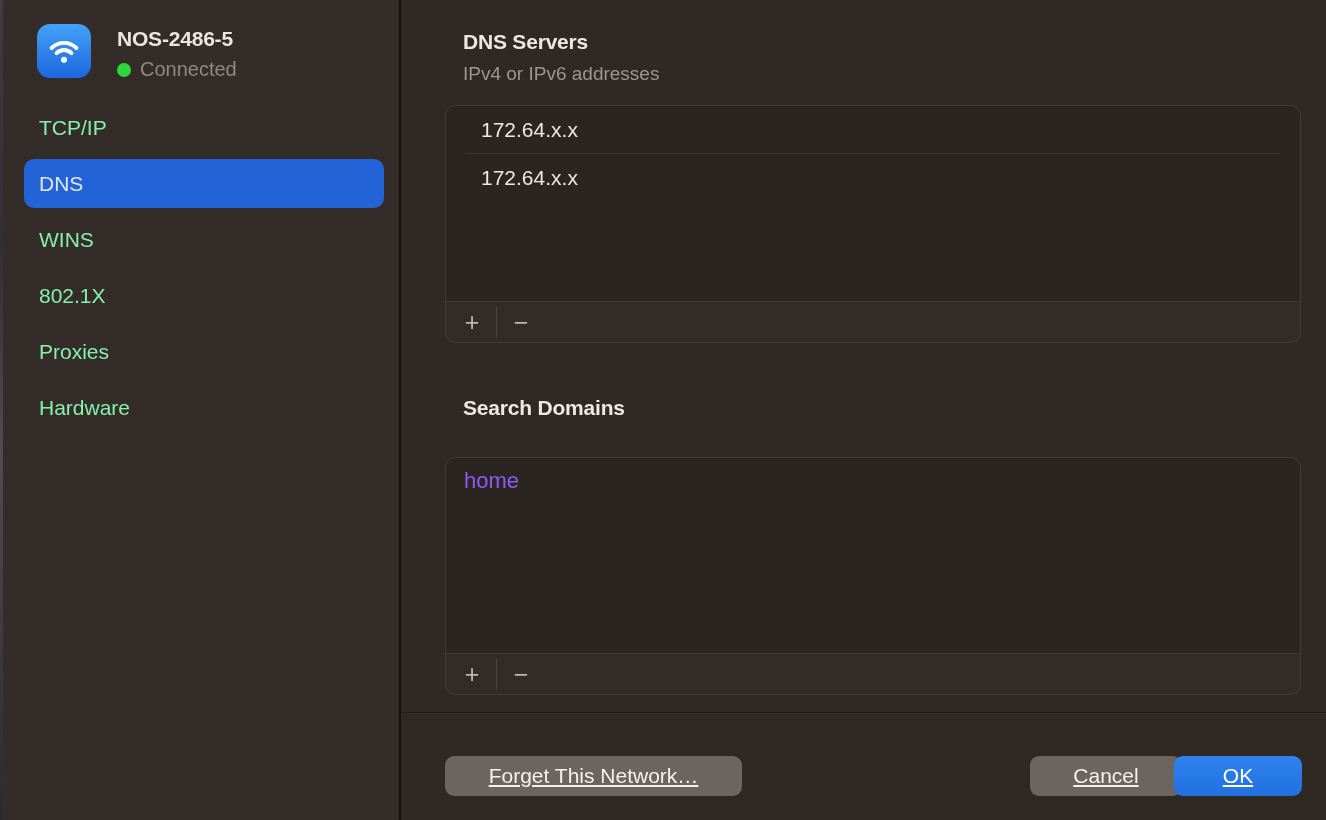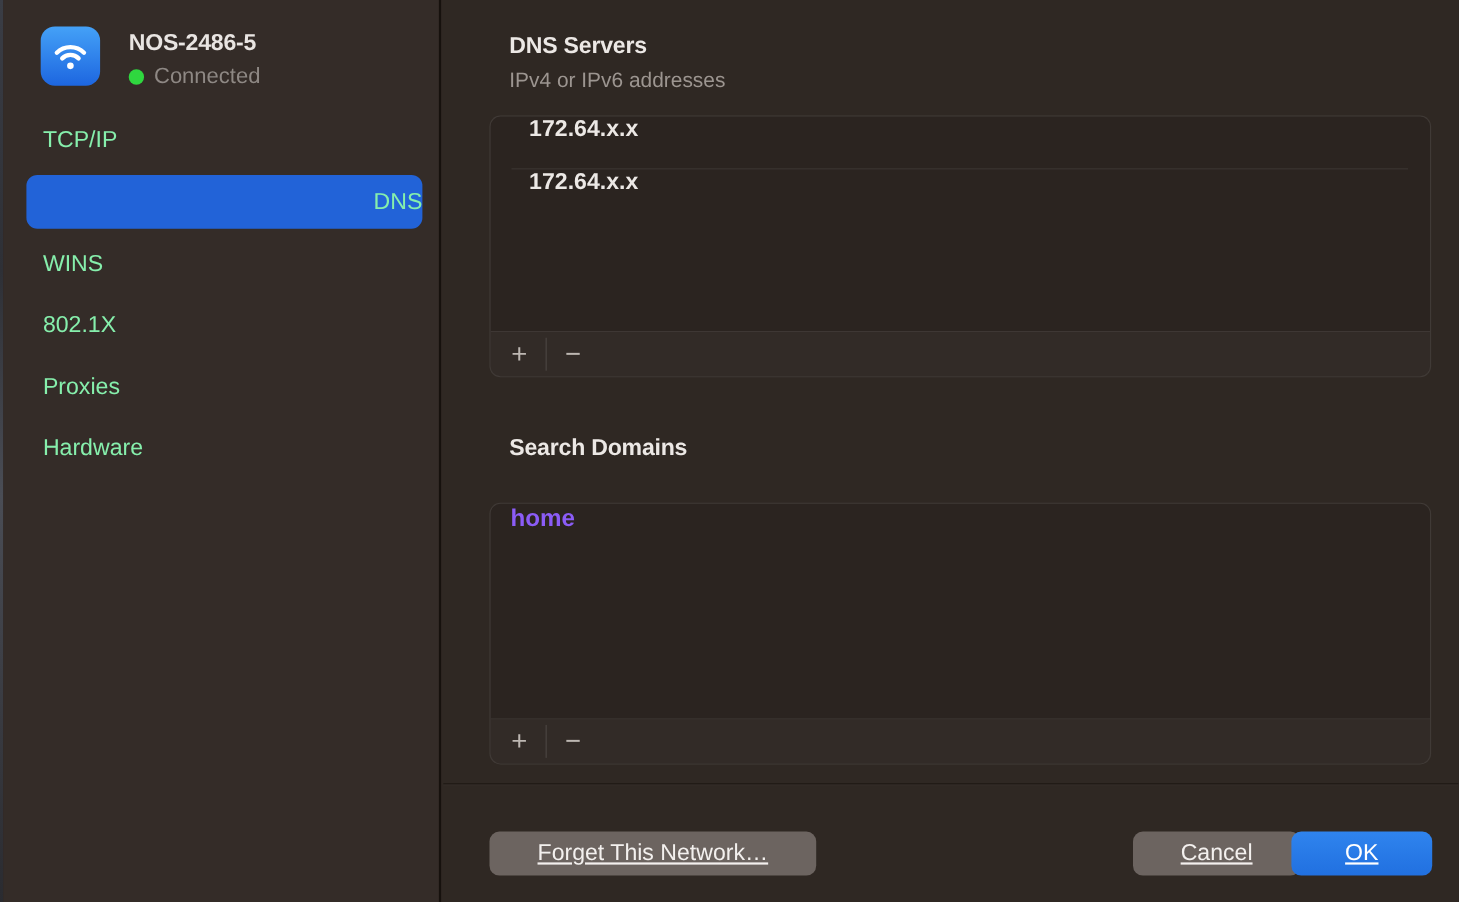--- a/index.html
+++ b/index.html
@@ -35,37 +35,37 @@
   .network-status { display:flex; align-items:center; gap:9px; margin-top:7px; }
   .status-dot { width:14px; height:14px; border-radius:50%; background:#2fd73f; }
   .status-text { font-size:20px; color:#8e8884; }
 
   .nav { position:absolute; left:21px; top:103px; width:360px; }
   .nav-item {
     height:49px; margin-bottom:7px; border-radius:10px;
     display:flex; align-items:center; padding-left:15px;
     font-size:21px; color:#86efac; cursor:default;
   }
-  .nav-item.selected { background:#2263d8; color:#86efac;justify-content:flex-end; }
+  .nav-item.selected { background:#2263d8; color:#e5e5e5; }
 
   
   .main { position:absolute; left:403px; top:0; width:923px; height:820px; }
   .section-head { position:absolute; left:60px; }
   .section-title { font-size:21px; font-weight:700; letter-spacing:-0.2px; color:#ece8e5; }
   .section-sub { font-size:19px; color:#9c9590; margin-top:9px; }
 
   .listbox {
     position:absolute; left:42px; width:856px; height:238px;
     background:#2b2420; border:1px solid rgba(255,255,255,0.10);
     border-radius:10px;
   }
   .listbox .body { position:absolute; top:0; left:0; right:0; bottom:41px; }
   .lrow {
-    position:relative; height:48px; display:flex; align-items:flex-start;
-    padding-left:35px; font-size:21px; color:#ece8e5;font-weight:bold;
+    position:relative; height:48px; display:flex; align-items:center;
+    padding-left:35px; font-size:21px; color:#ece8e5;
   }
   .lrow .row-divider {
     position:absolute; left:19px; right:20px; bottom:0; height:1px;
     background:rgba(255,255,255,0.08);
   }
   .lrow.dim { padding-left:18px; height:46px; color:#8b5cf6; font-size:22px; }
 
   .listfooter {
     position:absolute; left:0; right:0; bottom:0; height:41px;
     border-top:1px solid rgba(255,255,255,0.07);

